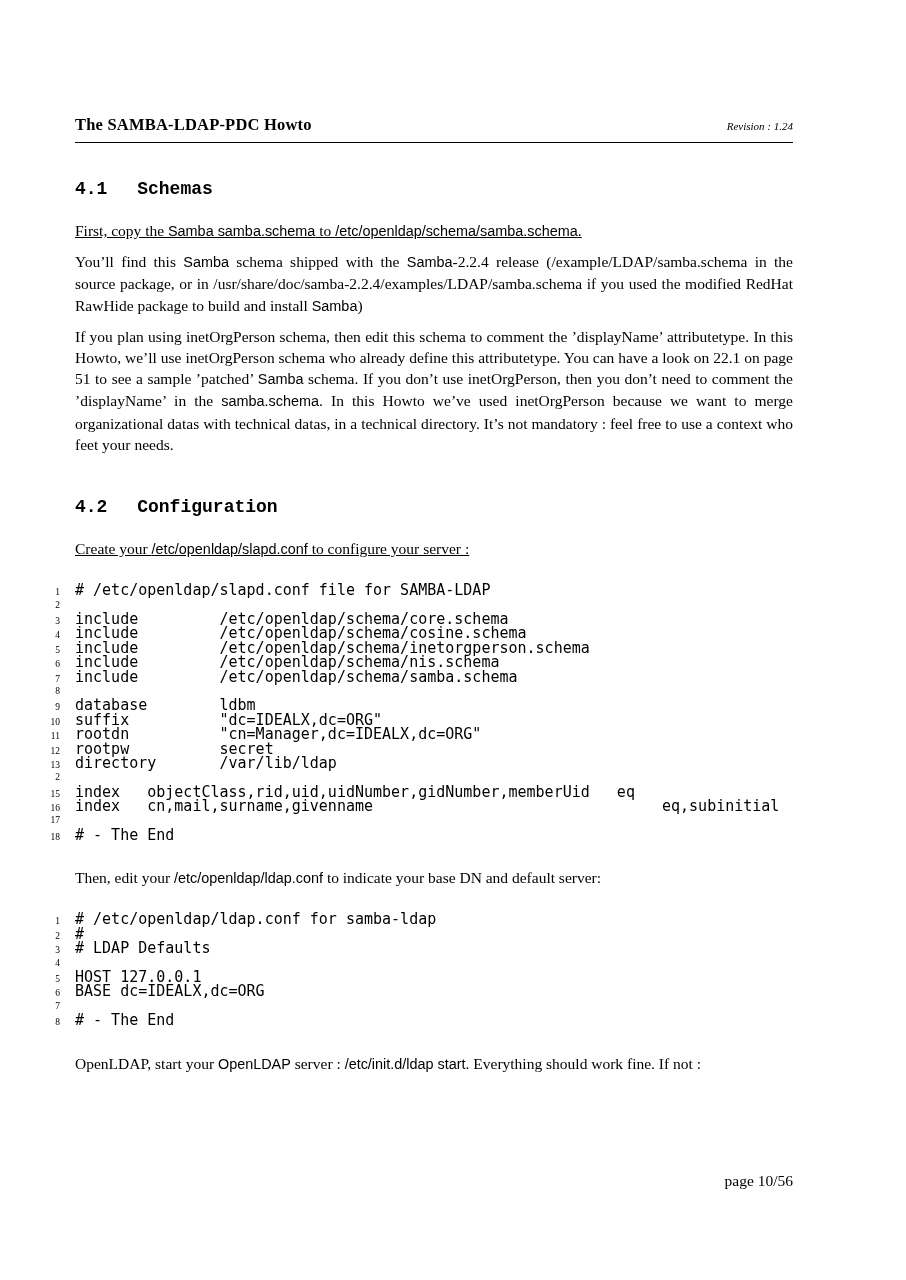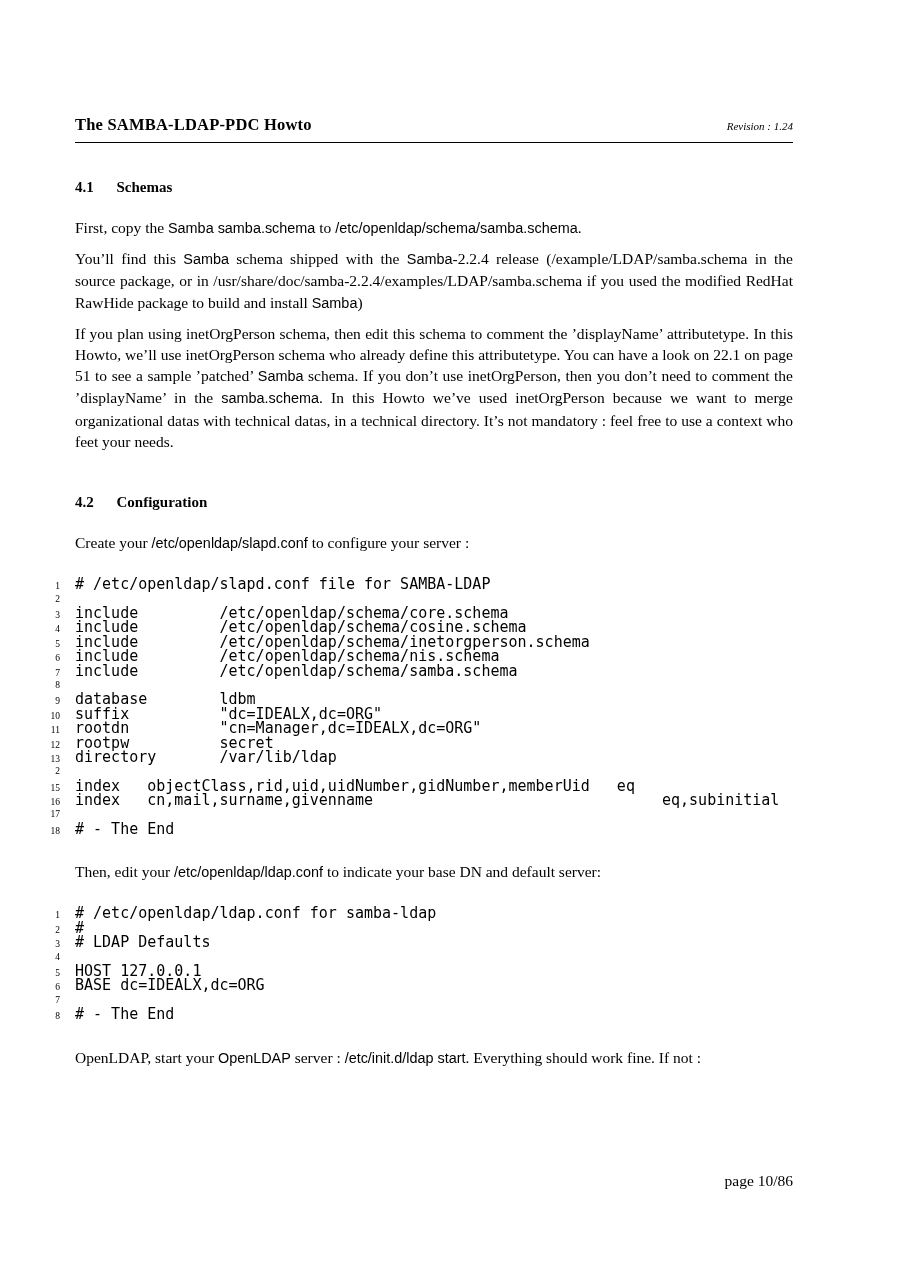--- a/index.html
+++ b/index.html
@@ -9,25 +9,25 @@
     background:#ffffff; color:#000000;
     font-family:"Liberation Serif", serif; font-size:15.5px;
     padding:103px 113px 0 75px; overflow:hidden;
   }
   .doc-header {
     display:flex; justify-content:space-between; align-items:baseline;
     border-bottom:1.6px solid #000; padding-bottom:7px;
   }
   .doc-title { font-weight:700; font-size:16.5px; letter-spacing:.2px; }
   .doc-revision { font-style:italic; font-size:11px; }
-  .sec { font-size:15px; font-weight:700; margin-top:36px; font-family:Liberation Serif, serif; }
+  .sec { font-size:18px; font-weight:700; margin-top:36px; font-family:Liberation Mono, monospace; }
   .sec .sec-num { margin-right:19px; }
   .sec.sec2 { margin-top:42px; }
   .body-par { margin-top:9px; line-height:21.2px; text-align:justify; }
-  .body-par.first { margin-top:21px; }
+  .body-par.first { margin-top:21px;text-decoration:underline; }
   .sf { font-family:"Liberation Sans", sans-serif; font-size:93%; }
   .listing { margin:23px 0 25px -43px; }
   .code-line { display:flex; align-items:baseline; line-height:14.4px; height:14.4px; }
   .lineno {
     flex:0 0 28px; width:28px; text-align:right;
     font-family:"Liberation Serif", serif; font-size:9.5px; color:#000;
   }
   .code-text {
     padding-left:15px; font-family:"DejaVu Sans Mono", monospace;
     font-size:15px; white-space:pre;
@@ -172,16 +172,16 @@
       <div class="code-line">
         <span class="lineno">8</span>
         <span class="code-text"># - The End</span>
       </div>
     </div>
 
   <p class="body-par"><span>OpenLDAP, start your </span><span class="sf">OpenLDAP</span><span> server : </span><span class="sf">/etc/init.d/ldap start</span><span>. Everything should work fine. If not :</span></p>
 
 
   <div class="doc-footer">
-    <span>page 10/86</span>
+    <span>page 10/56</span>
   </div>
 
 </div>
 
 </body></html>

